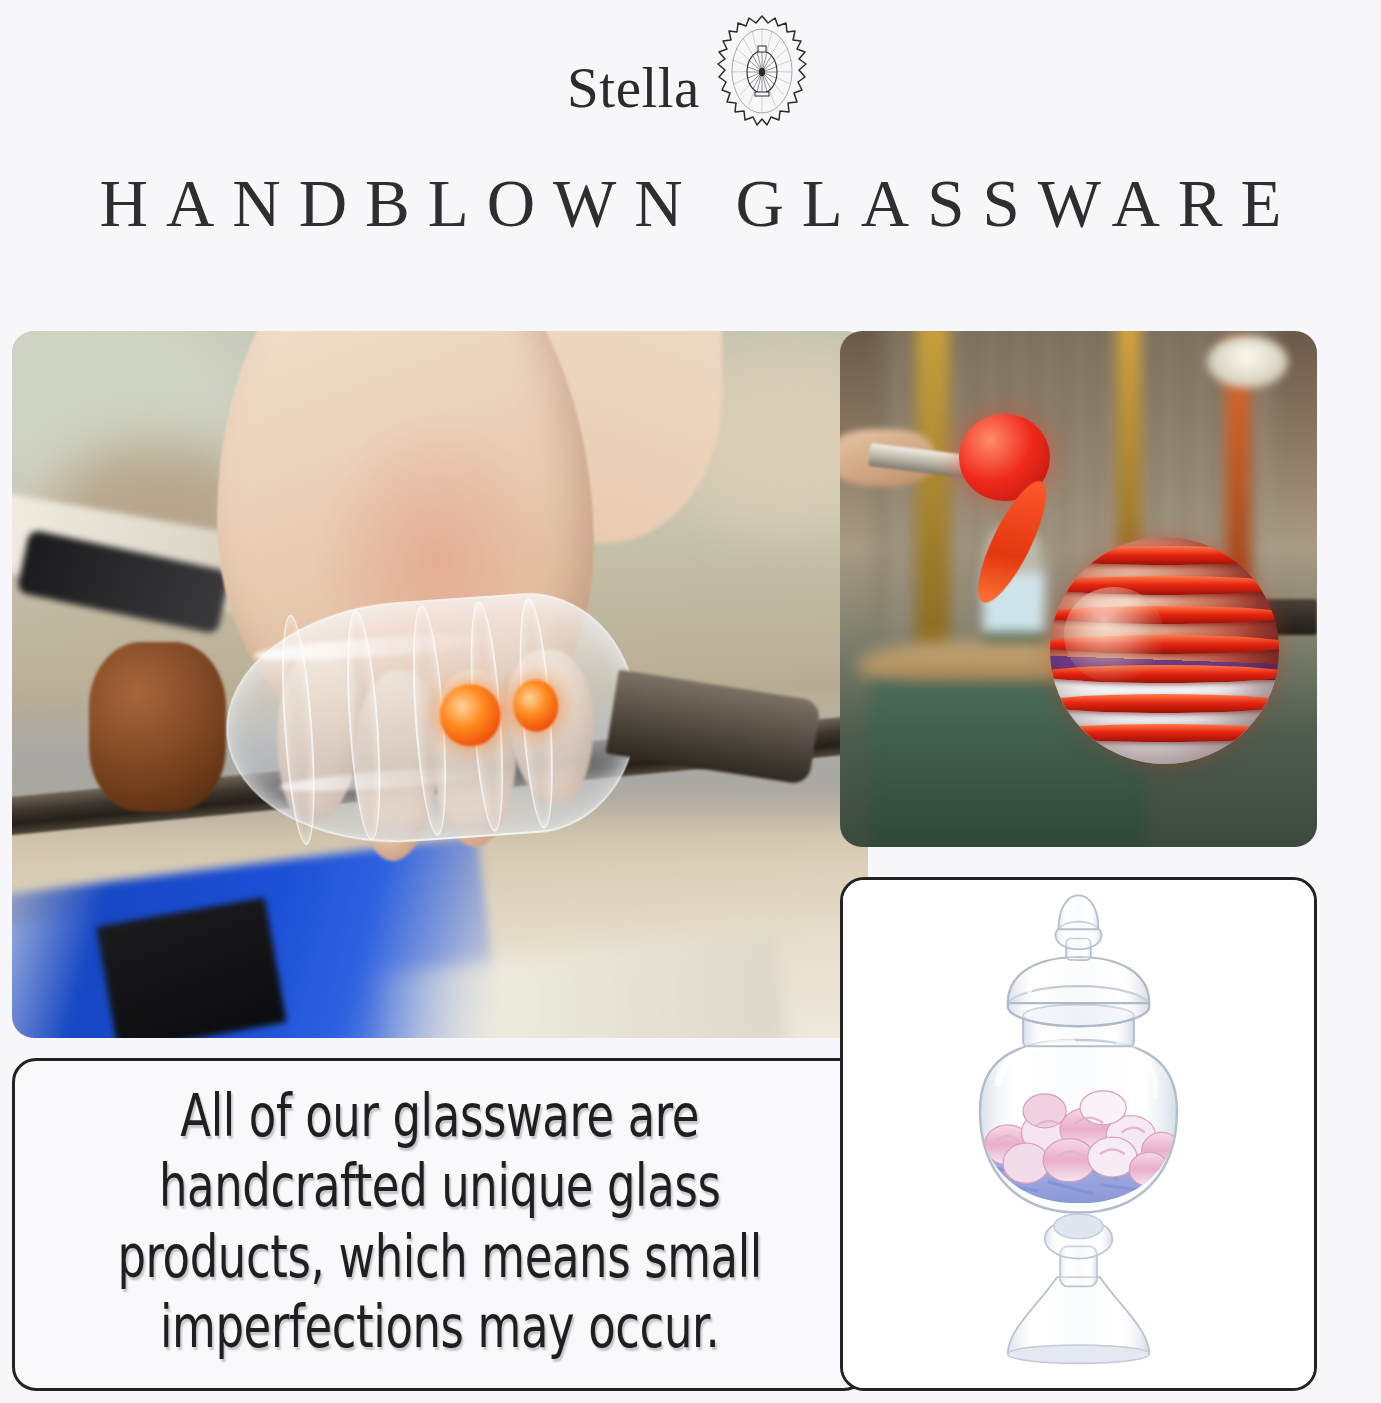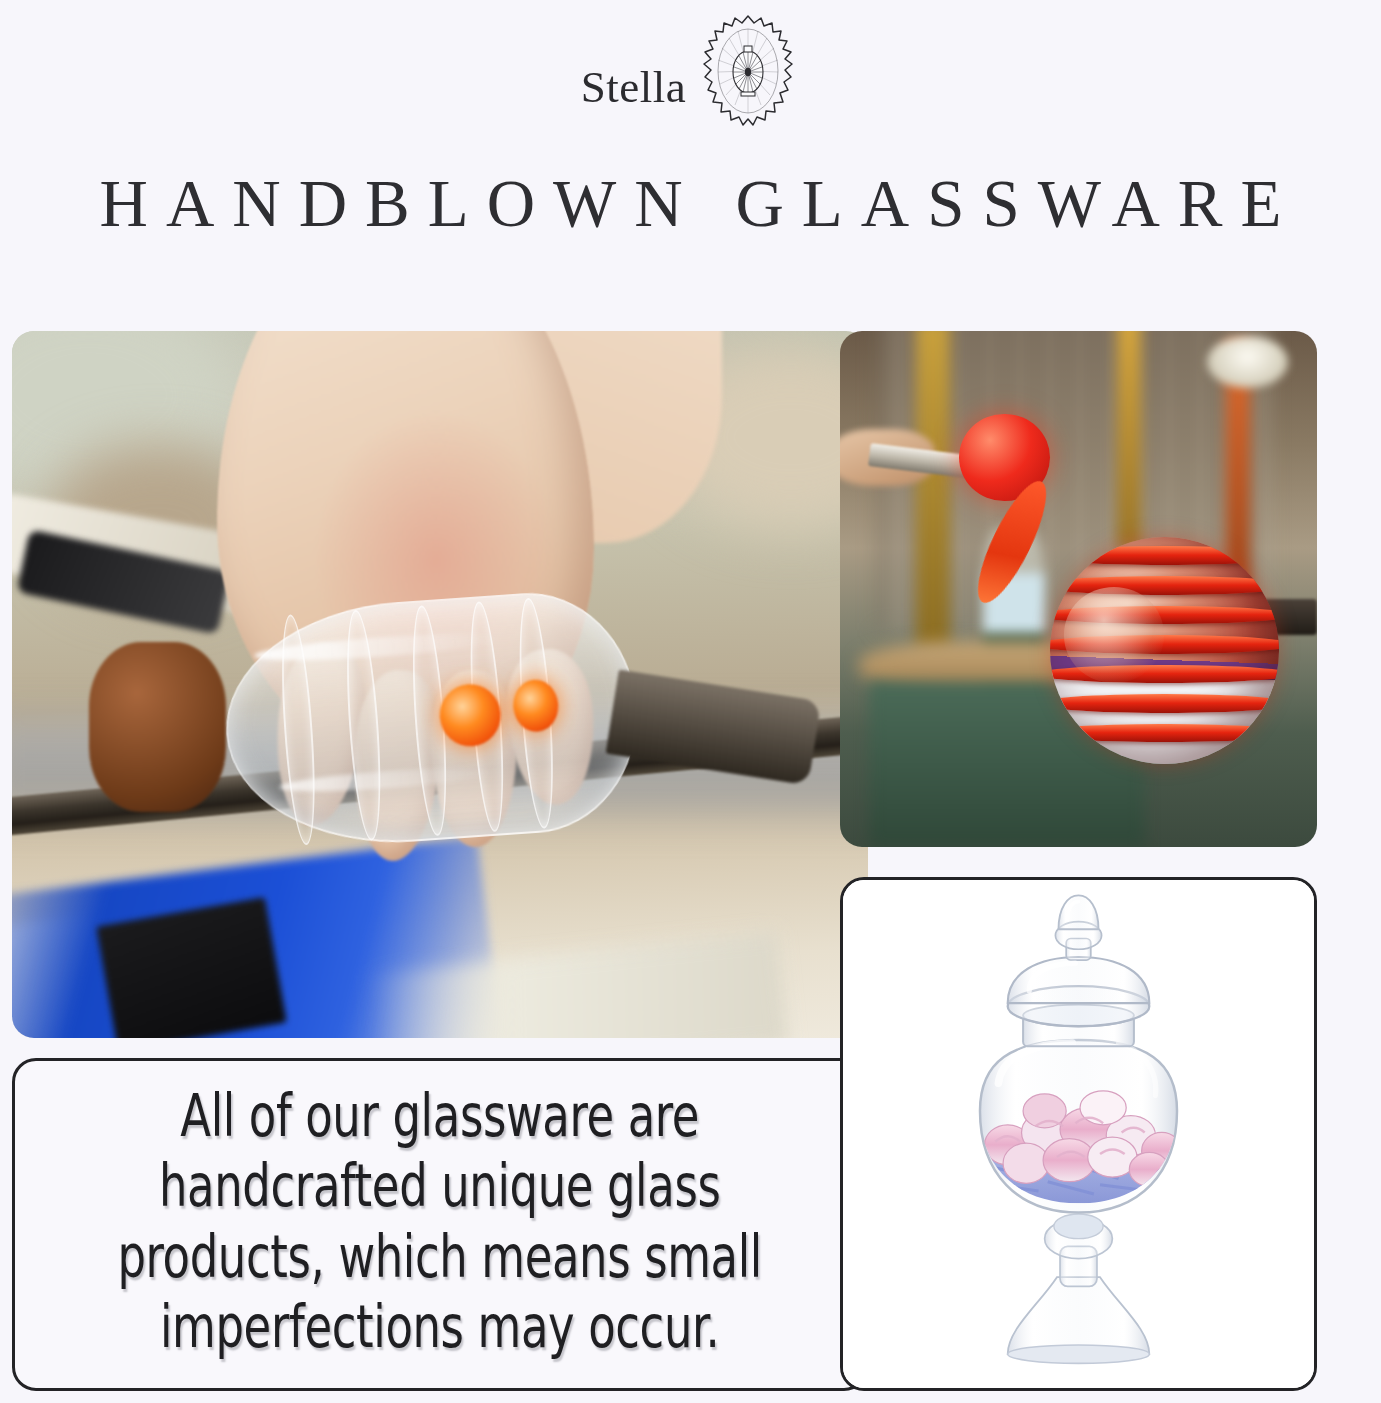--- a/index.html
+++ b/index.html
@@ -22,21 +22,21 @@
     height: 168px;
     display: flex;
     align-items: center;
     justify-content: center;
     gap: 10px;
     padding-top: 6px;
   }
 
   .brand-word {
     font-family: "Liberation Serif", serif;
-    font-size: 45px;
+    font-size: 57px;
     font-weight: 400;
     color: #2b2b2f;
     letter-spacing: 0.5px;
     line-height: 1;
   }
 
   .brand-mark {
     width: 104px;
     height: 150px;
     position: relative;

